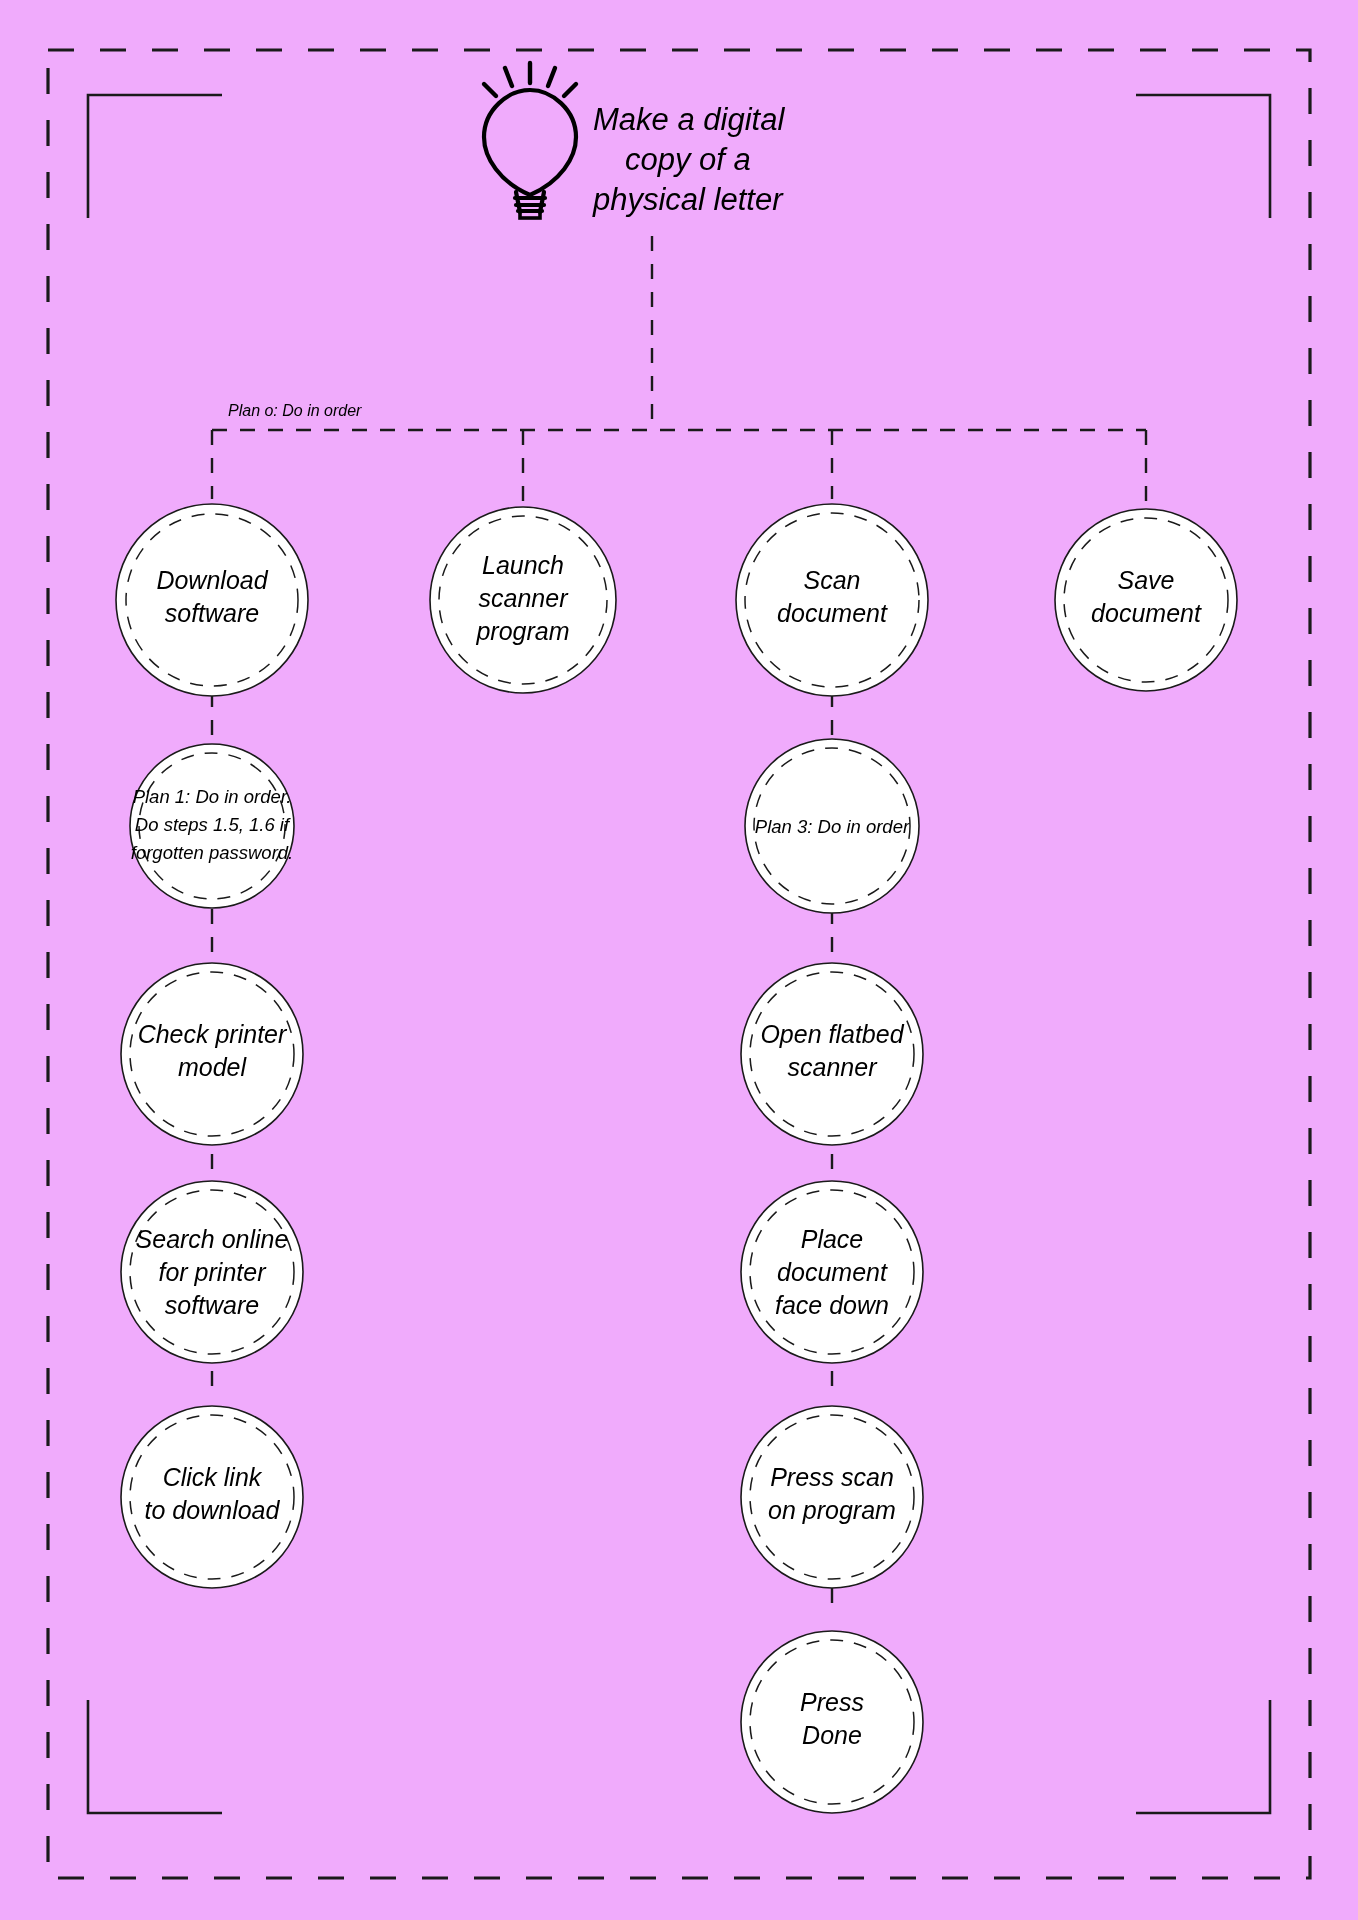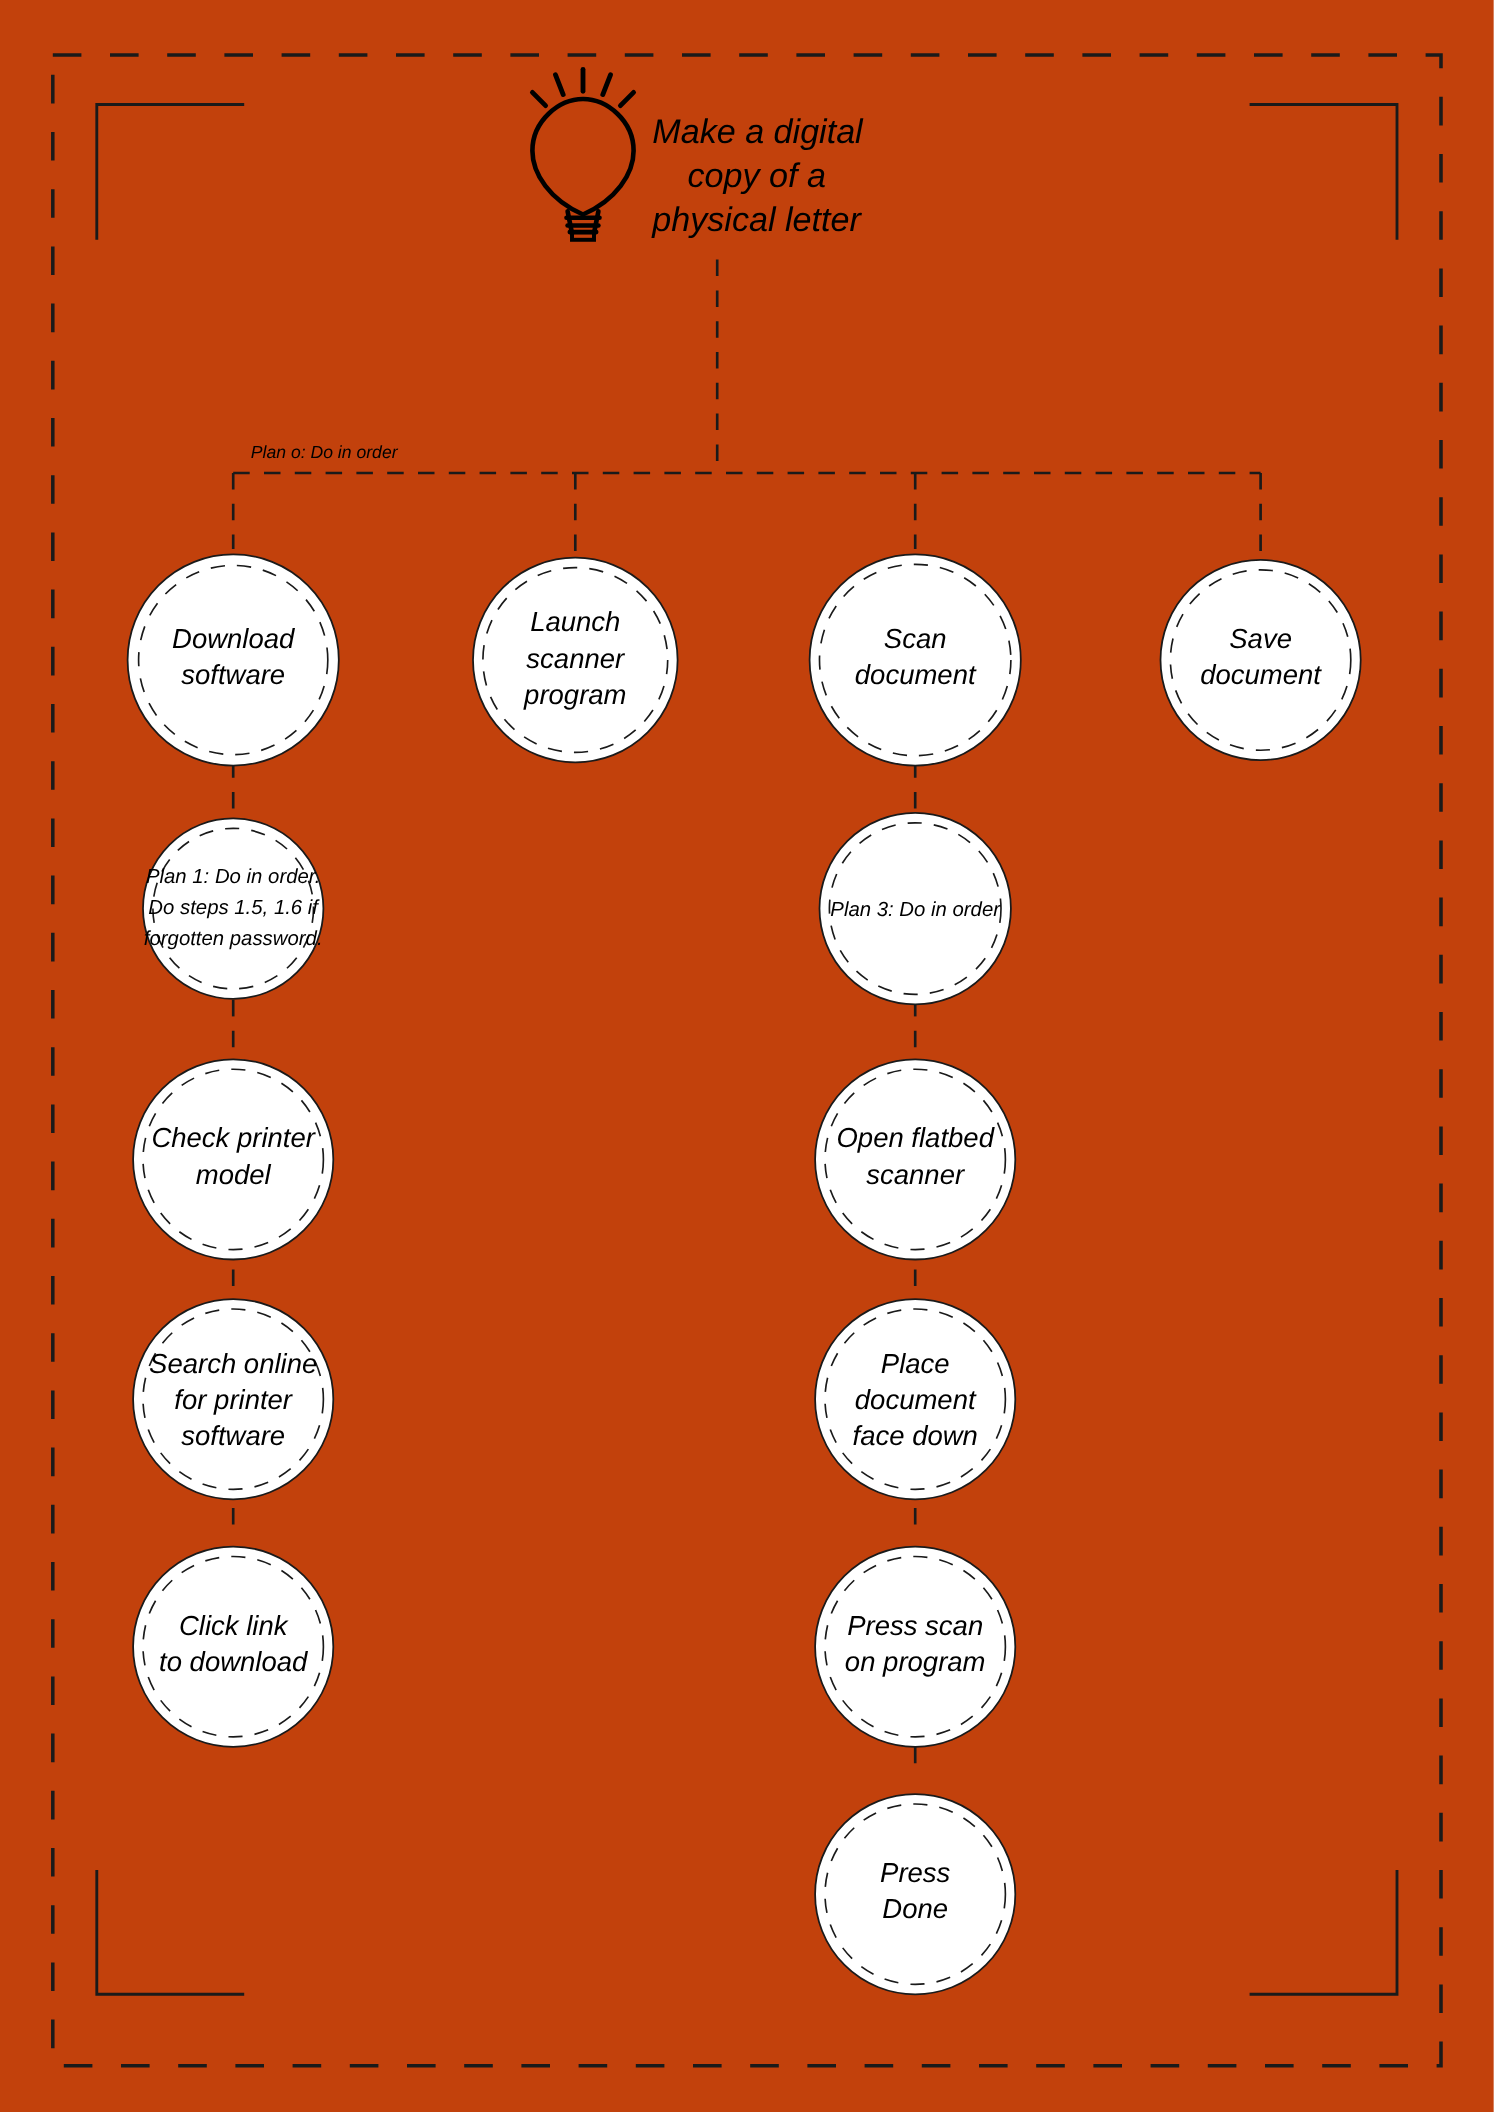--- a/index.html
+++ b/index.html
@@ -8,21 +8,21 @@
     padding: 0;
     background: #ffffff;
   }
   body {
     font-family: "Liberation Sans", sans-serif;
   }
   #page {
     position: relative;
     width: 1358px;
     height: 1920px;
-    background: #c2410c;
+    background: #f0abfc;
     overflow: hidden;
   }
   #hta-svg {
     position: absolute;
     top: 0;
     left: 0;
     width: 1358px;
     height: 1920px;
   }
   .node-text, .title-text, .plan-label-text {

